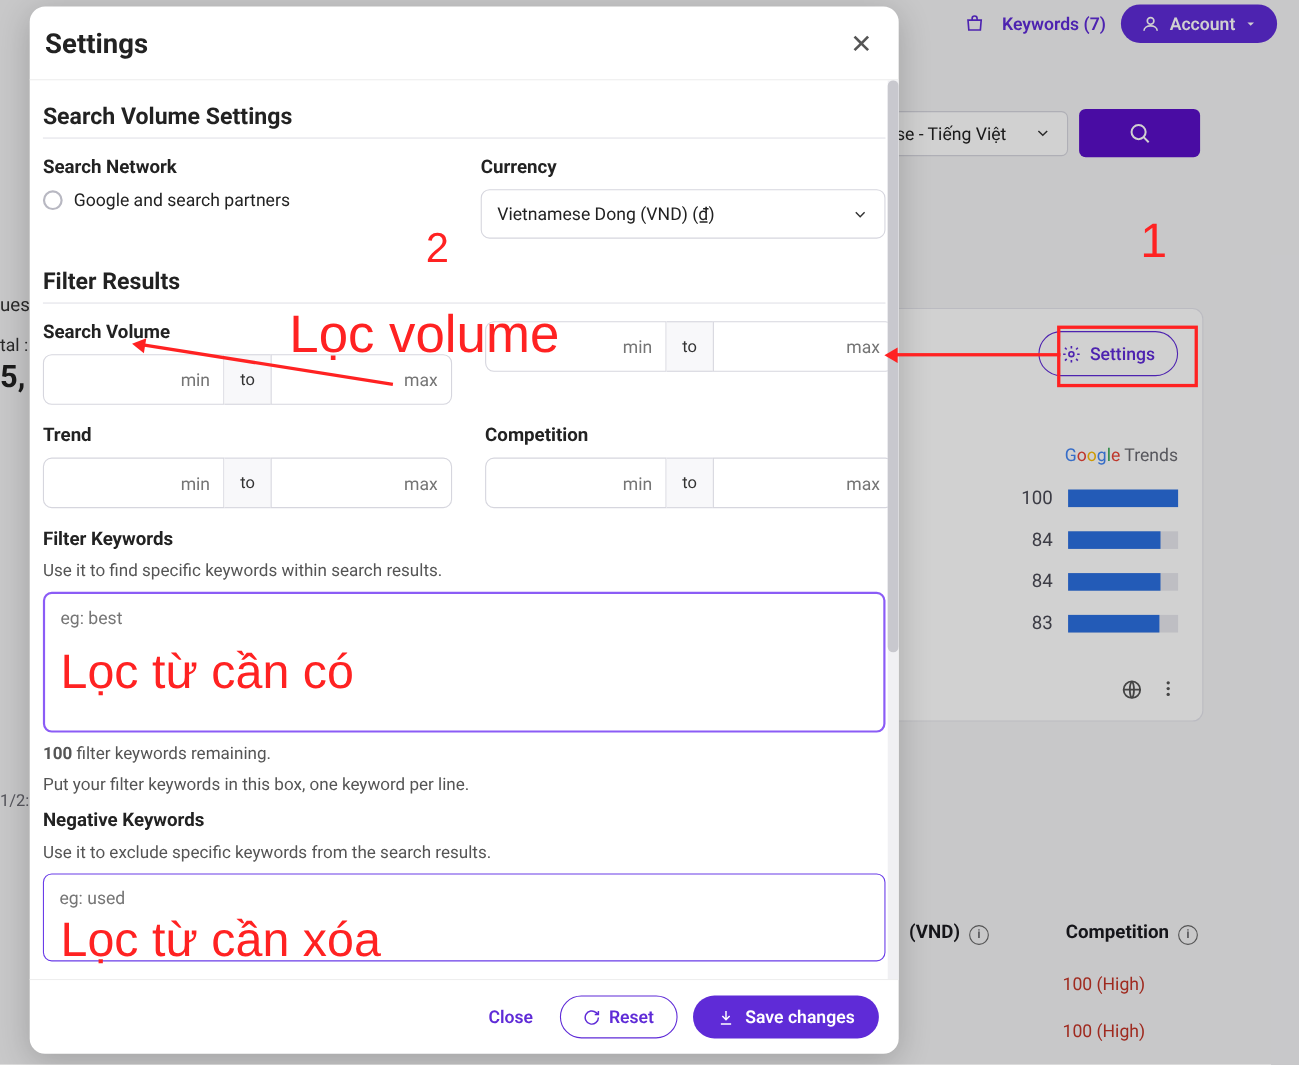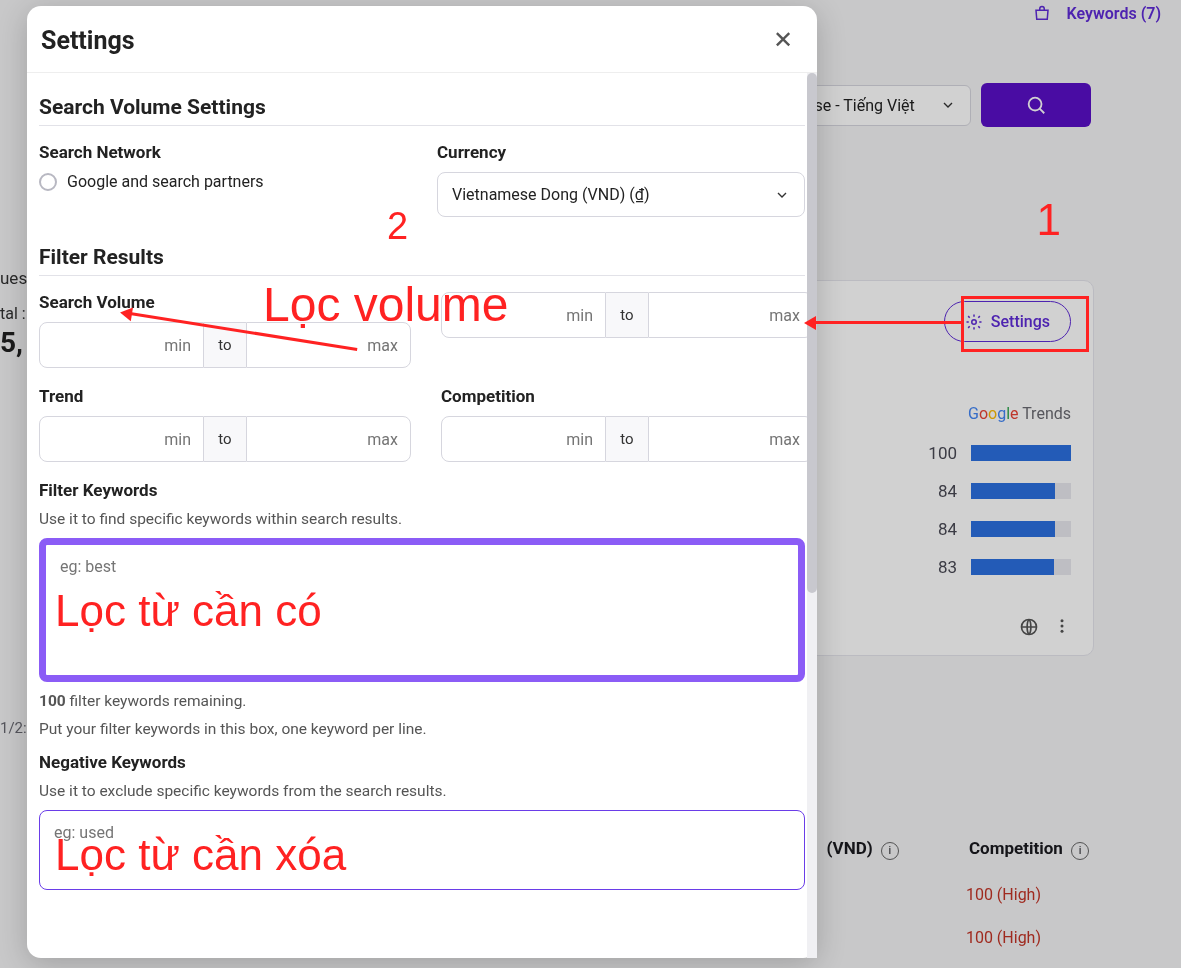--- a/index.html
+++ b/index.html
@@ -56,21 +56,21 @@
 .radio { width:18px; height:18px; border-radius:50%; border:5px solid #2a6fe0; background:#fff; }
 .radio.off { border:2px solid #b8b8c2; }
 .select { border:1px solid #d6d6de; border-radius:8px; padding:12px 14px; font-size:16px; color:#222; display:flex; align-items:center; justify-content:space-between; }
 
 .range { display:flex; align-items:center; }
 .range input { width:165px; border:1px solid #d6d6de; height:46px; padding:0 12px; font-size:16px; text-align:right; }
 .range input:first-child { border-radius:8px 0 0 8px; }
 .range input:last-child { border-radius:0 8px 8px 0; }
 .range .sep { width:42px; height:46px; border-top:1px solid #d6d6de; border-bottom:1px solid #d6d6de; background:#f8f8fa; display:flex; align-items:center; justify-content:center; font-size:15px; color:#333; }
 .help { font-size:15.5px; color:#555; margin:6px 0 10px 0; }
-.textarea { width:100%; border:7px solid #8b5cf6; border-radius:8px; padding:12px 14px; font-size:16px; color:#888; height:144px; resize:none; }
+.textarea { width:100%; border:2px solid #8b5cf6; border-radius:8px; padding:12px 14px; font-size:16px; color:#888; height:128px; resize:none; }
 .textarea.neg { border:1.5px solid #6a3de8; height:80px; }
 
 .modal-foot { padding:14px 18px; display:flex; justify-content:flex-end; align-items:center; gap:14px; border-top:1px solid #eee; }
 .link-btn { color:#5f2bd7; font-weight:600; font-size:16px; background:none; border:none; padding:8px 10px; cursor:pointer; }
 .reset-btn { border:1.5px solid #5f2bd7; color:#5f2bd7; background:#fff; border-radius:22px; padding:9px 20px; font-size:16px; font-weight:600; display:flex; align-items:center; gap:8px; cursor:pointer;}
 .save-btn { background:#5f2bd7; color:#fff; border:none; border-radius:22px; padding:10px 22px; font-size:16px; font-weight:600; display:flex; align-items:center; gap:10px; cursor:pointer; }
 
 
 .anno { position:absolute; color:#f22; font-family: Arial, sans-serif; font-weight:400; pointer-events:none; }
 .anno-1 { right:120px; top:195px; font-size:44px; }
@@ -89,20 +89,30 @@
 <body>
 
 <div class="bg">
   <div class="topbar">
     <div class="keywords-link">
       <svg class="basket-icon" viewBox="0 0 24 24" fill="none" stroke="#5f2bd7" stroke-width="2">
           <path d="M4 7h16l-1 12H5L4 7zM9 7V5a3 3 0 016 0v2"></path>
         </svg>
       <span>Keywords (7)</span>
     </div>
+    <div class="account-pill">
+      <svg width="18" height="18" viewBox="0 0 24 24" fill="none" stroke="#fff" stroke-width="2">
+          <circle cx="12" cy="8" r="4"></circle>
+          <path d="M4 20c0-4 4-6 8-6s8 2 8 6"></path>
+        </svg>
+      <span>Account</span>
+      <svg width="12" height="12" viewBox="0 0 24 24" fill="#fff">
+          <path d="M6 9l6 6 6-6z"></path>
+        </svg>
+    </div>
   </div>
   <div class="search-row">
     <div class="lang-sel">
       <span>ese - Tiếng Việt</span>
       <svg width="16" height="16" viewBox="0 0 24 24" fill="none" stroke="#333" stroke-width="2">
           <path d="M6 9l6 6 6-6"></path>
         </svg>
     </div>
     <div class="search-btn">
       <svg width="22" height="22" viewBox="0 0 24 24" fill="none" stroke-width="2">
@@ -258,20 +268,35 @@
       <div class="help">Put your filter keywords in this box, one keyword per line.</div>
     </div>
 
     <div style="margin-top:14px;">
       <span class="lbl">Negative Keywords</span>
       <div class="help">Use it to exclude specific keywords from the search results.</div>
       <textarea class="textarea neg" placeholder="eg: used" style=""></textarea>
     </div>
   </div>
 
+  <div class="modal-foot">
+    <button class="link-btn">Close</button>
+    <button class="reset-btn">
+      <svg width="16" height="16" viewBox="0 0 24 24" fill="none" stroke="#5f2bd7" stroke-width="2">
+          <path d="M21 12a9 9 0 11-3-6.7L21 8M21 3v5h-5"></path>
+        </svg>
+      <span>Reset</span>
+    </button>
+    <button class="save-btn">
+      <svg width="16" height="16" viewBox="0 0 24 24" fill="none" stroke="#fff" stroke-width="2">
+          <path d="M12 3v12M7 10l5 5 5-5M5 21h14"></path>
+        </svg>
+      <span>Save changes</span>
+    </button>
+  </div>
 </div>
 
 <div class="anno anno-1">1</div>
 <div class="anno anno-2">2</div>
 <div class="anno anno-loc">Lọc volume</div>
 <div class="anno anno-tu">Lọc từ cần có</div>
 <div class="anno anno-xoa">Lọc từ cần xóa</div>
 <div class="red-box box-settings"></div>
 <div class="arrow-h"></div>
 <div class="arrow-d"></div>

